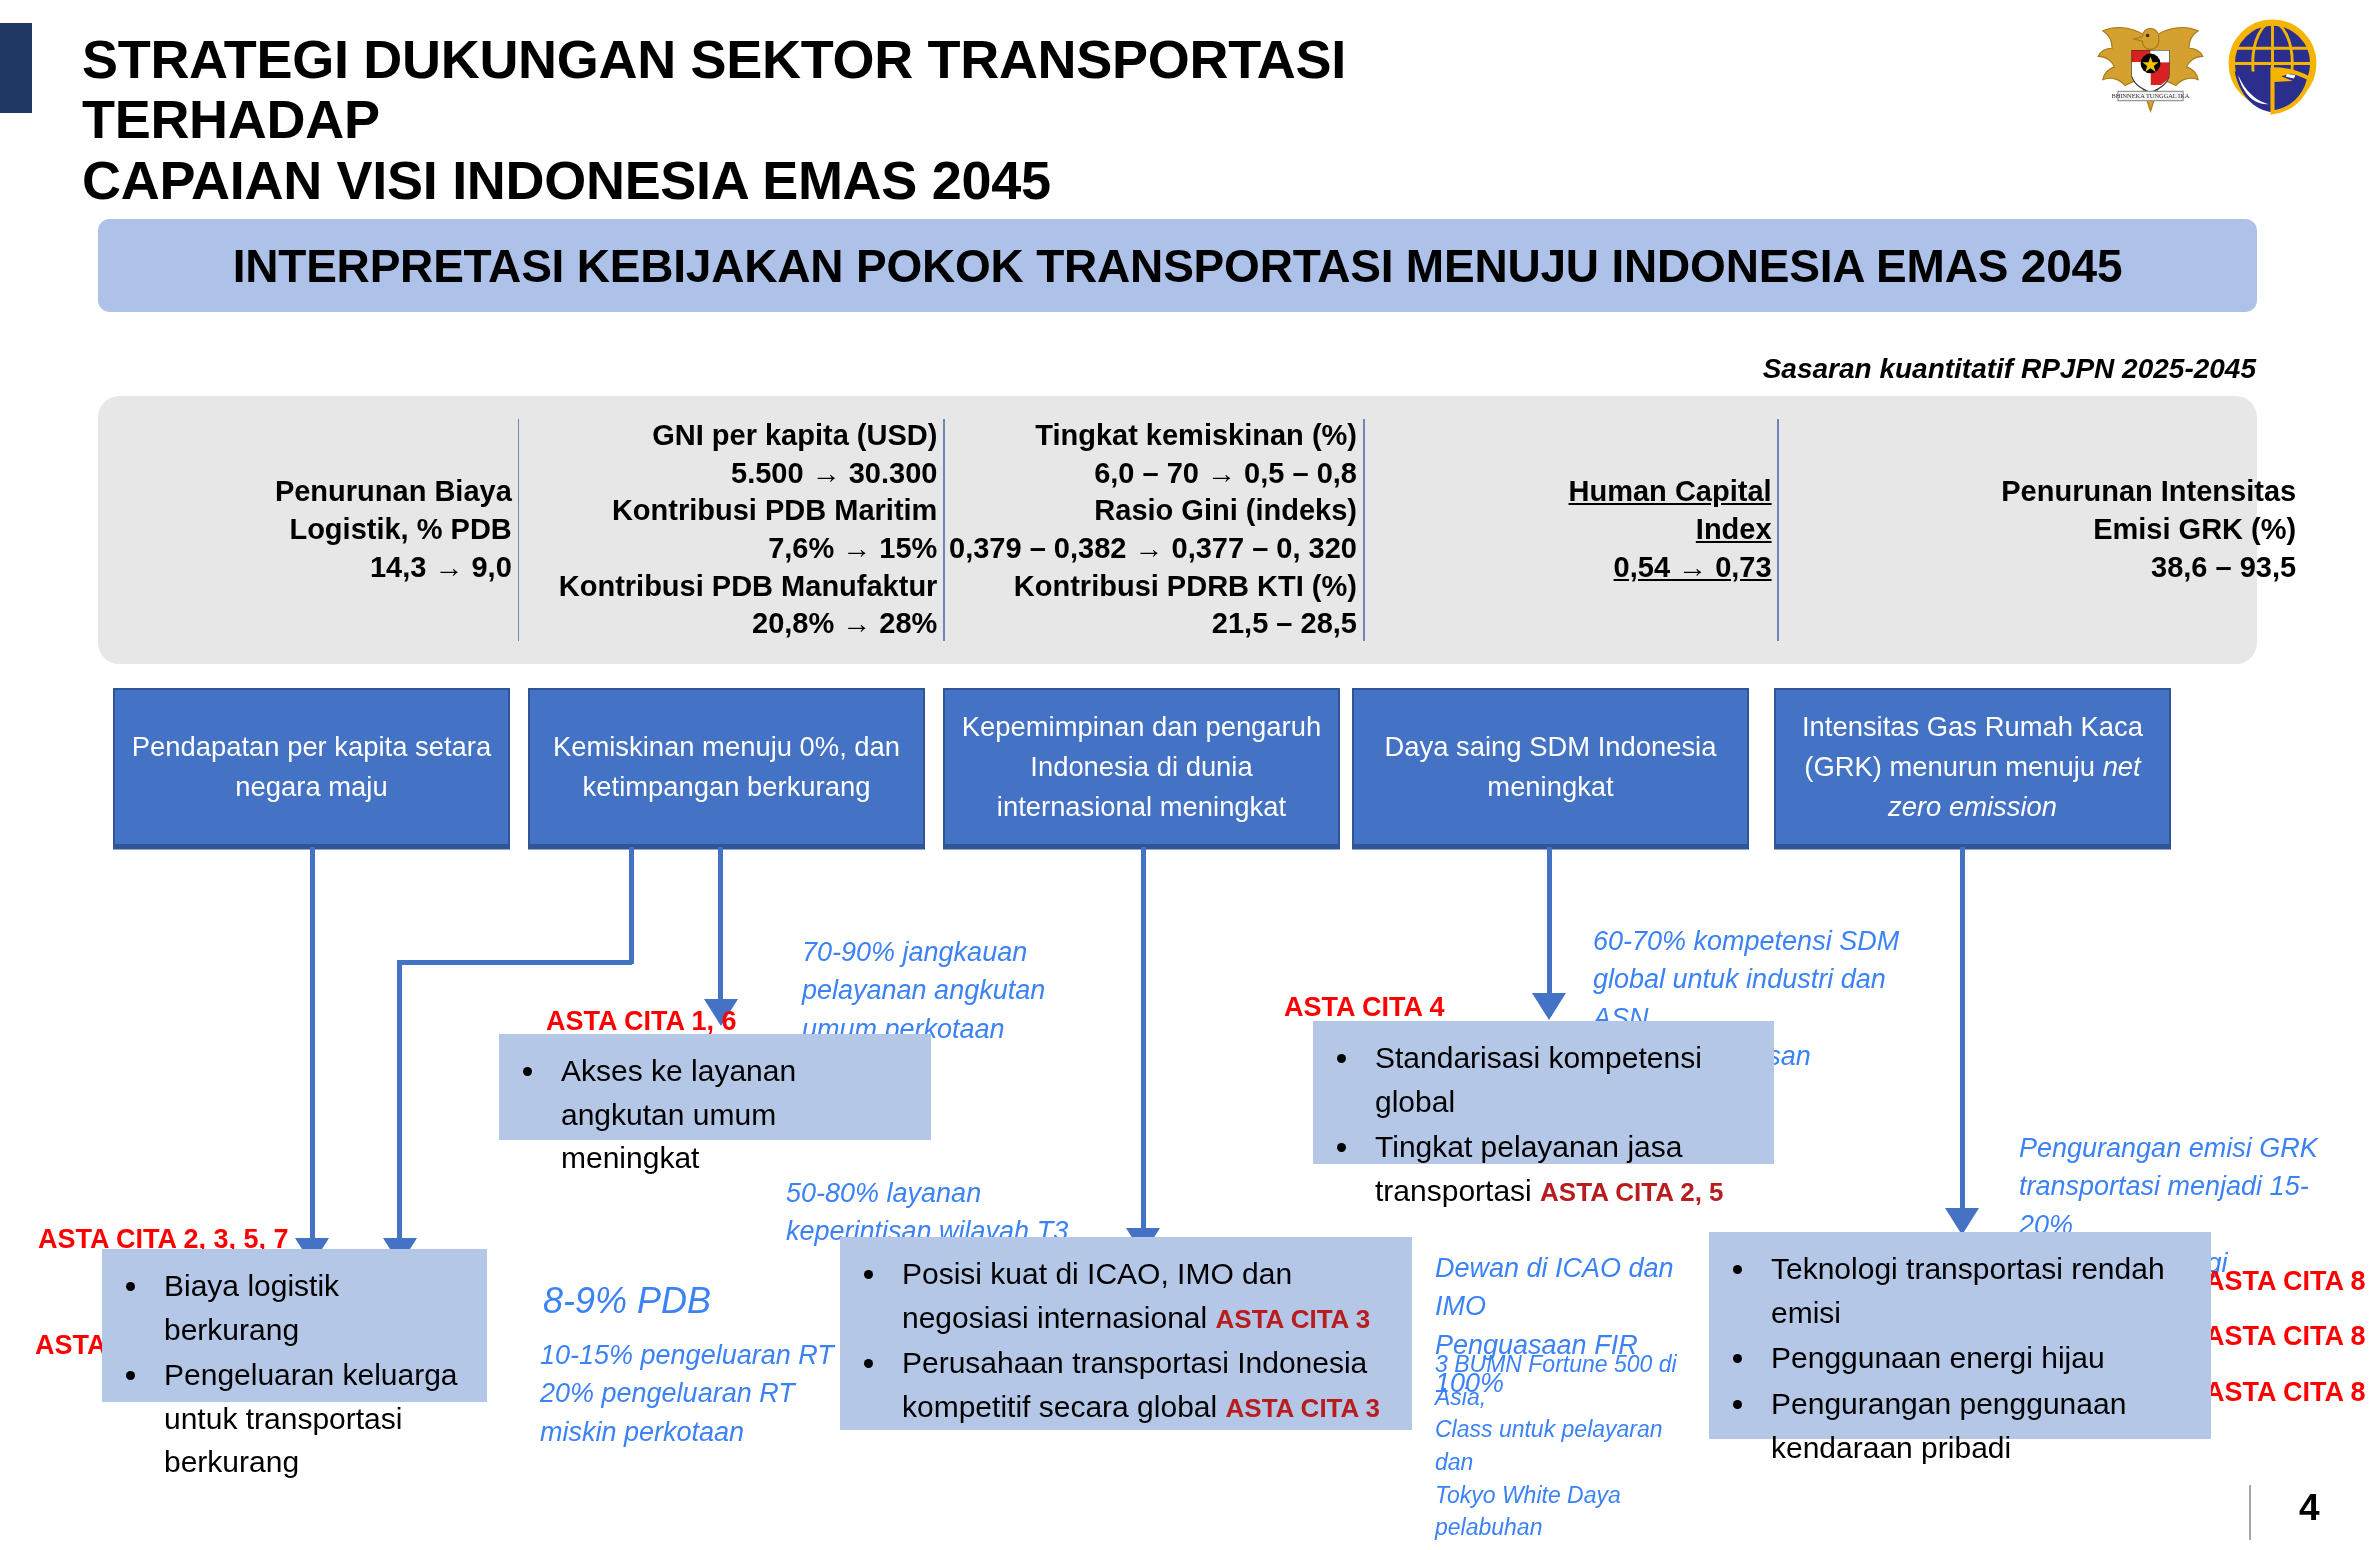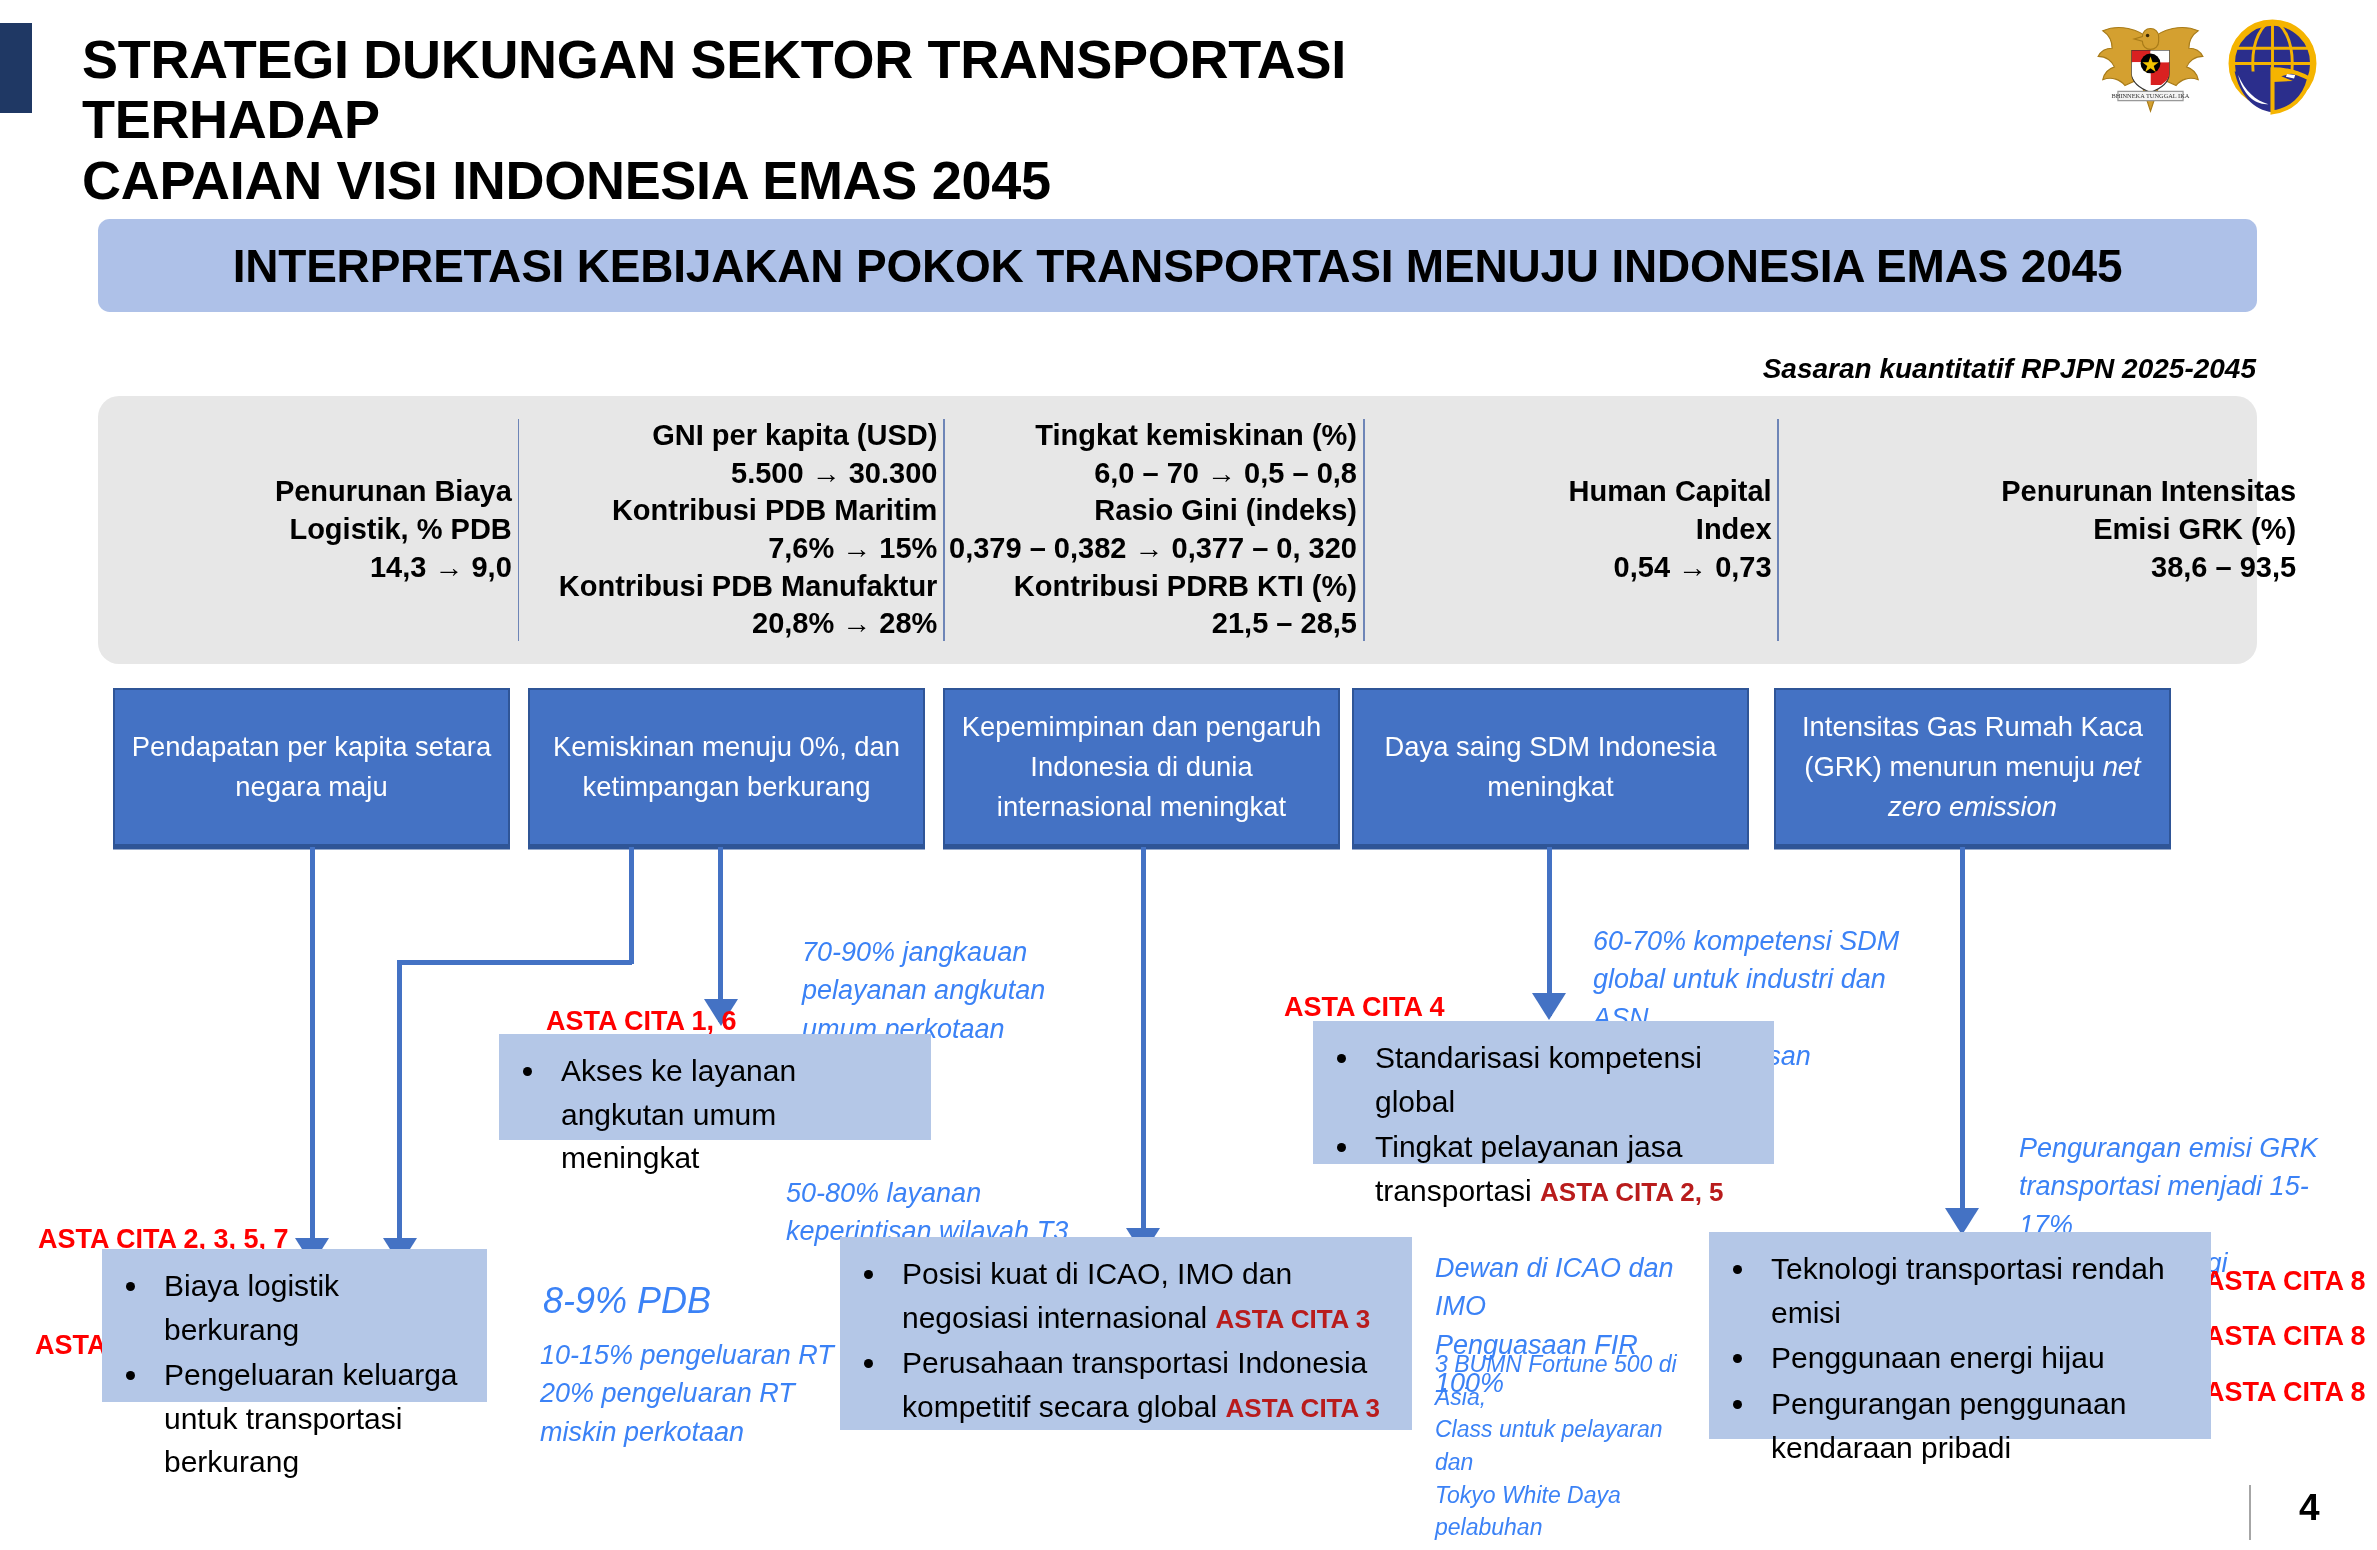--- a/index.html
+++ b/index.html
@@ -59,21 +59,21 @@
     padding:27px 5.8px;
     position:relative;
   }
   .stat-cell + .stat-cell::before{
     content:"";position:absolute;left:0;top:23px;bottom:23px;width:1.8px;
     background:#6E85B7;
   }
   .c1{width:408px;}
   .c2{width:414px;}
   .c3{width:408px;}
-  .c4{width:403px;}
+  .c4{width:403px;text-decoration:underline;}
   .c5{width:513px;}
   .stat-line{display:block;white-space:nowrap;}
 
   
   .goal{
     position:absolute;
     background:#4472C4;border:2.3px solid #2F5597;
     box-shadow:0 3.5px 0 0 #2F5597;
     display:flex;align-items:center;justify-content:center;
     text-align:center;color:#ffffff;
@@ -290,21 +290,21 @@
   </div>
 
   <div class="note note-sm" style="left:1435px;top:1348px;width:268px;">
     <div>3 BUMN Fortune 500 di Asia,</div>
     <div>Class untuk pelayaran dan</div>
     <div>Tokyo White Daya pelabuhan</div>
   </div>
 
   <div class="note" style="left:2019px;top:1129px;width:327px;">
     <div>Pengurangan emisi GRK</div>
-    <div>transportasi menjadi 15-17%</div>
+    <div>transportasi menjadi 15-20%</div>
     <div>dari sektor energi</div>
   </div>
 
   <div class="redtag" style="left:546px;top:1006px;">ASTA CITA 1, 6</div>
   <div class="redtag" style="left:38px;top:1224px;">ASTA CITA 2, 3, 5, 7</div>
   <div class="redtag" style="left:35px;top:1330px;">ASTA CITA 6</div>
   <div class="redtag" style="left:1284px;top:992px;">ASTA CITA 4</div>
   <div class="redtag" style="left:2205px;top:1266px;">ASTA CITA 8</div>
   <div class="redtag" style="left:2205px;top:1321px;">ASTA CITA 8</div>
   <div class="redtag" style="left:2205px;top:1377px;">ASTA CITA 8</div>

